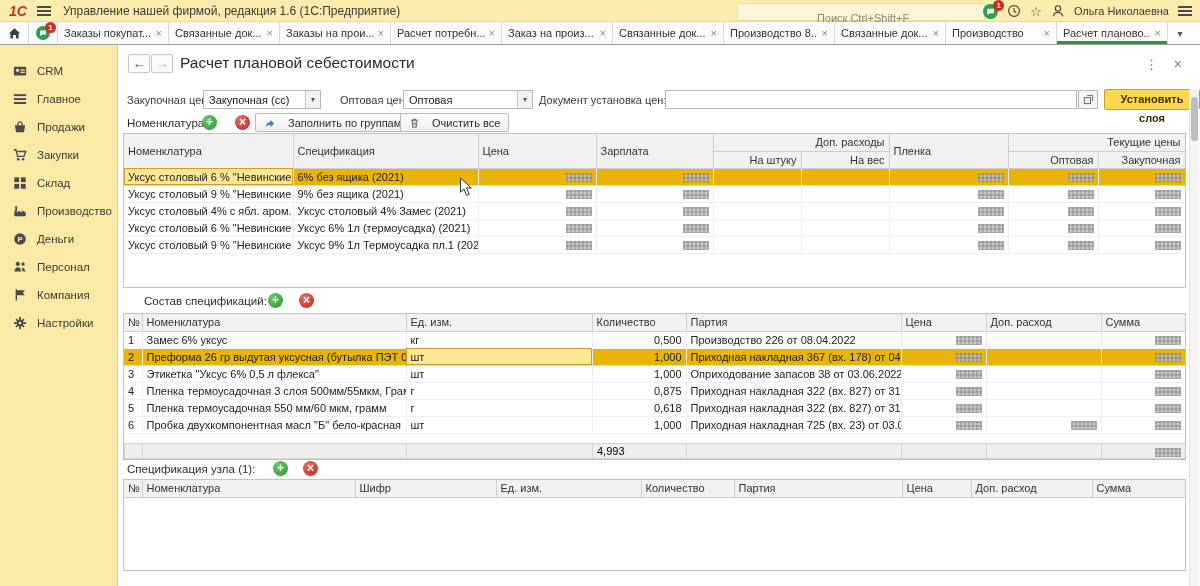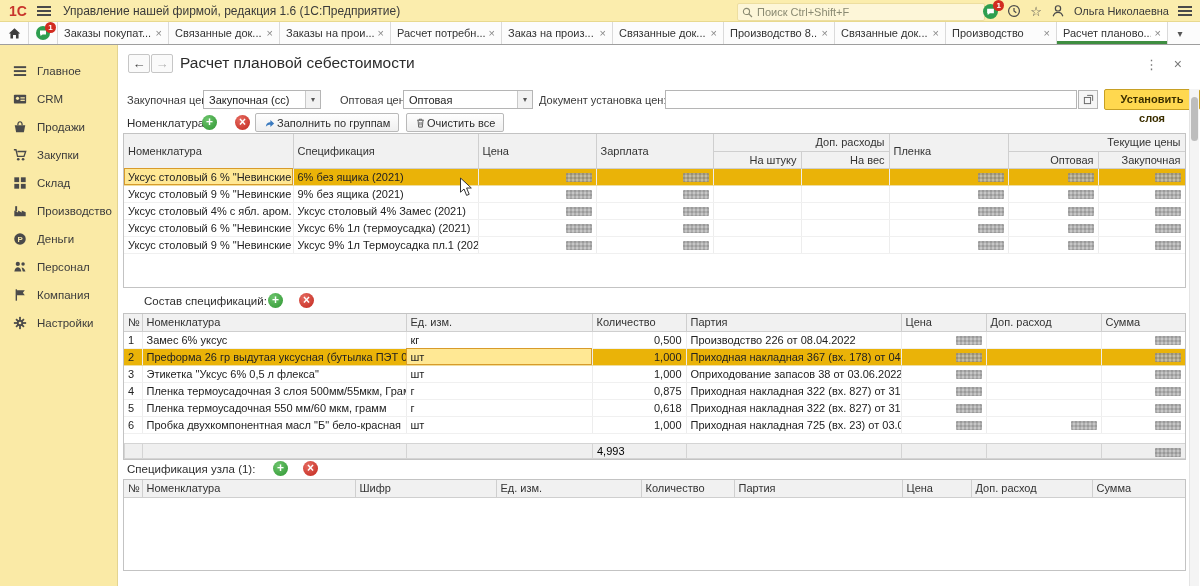--- a/index.html
+++ b/index.html
@@ -3,26 +3,26 @@
 <meta charset="utf-8">
 <style>
   * { box-sizing: border-box; margin:0; padding:0; }
   body { font-family: "Liberation Sans", sans-serif; background:#888; }
   .screen { position:relative; width:1200px; height:586px; background:#fff; overflow:hidden;
             font-family:"Liberation Sans", sans-serif; }
 
   
   .titlebar { position:absolute; left:0; top:0; width:1200px; height:22px; background:#FBEDAD;
               display:flex; align-items:center; border-bottom:1px solid #E8D98F; }
-  .logo { font-weight:bold; color:#C8342B; font-size:14px; margin:0 10px 0 9px; }
+  .logo { font-weight:bold; font-style:italic; color:#C8342B; font-size:14px; margin:0 10px 0 9px; }
   .hamb { width:14px; height:10px; margin-right:12px; display:inline-block; }
   .hamb div { height:2px; background:#4a4a4a; margin-bottom:2px; }
   .app-title { font-size:12px; color:#3a3a3a; }
   .search { position:absolute; left:737px; top:3px; width:248px; height:16px; background:#FDF6D8;
-            border:1px solid #EDDEA0; border-radius:2px; display:flex; align-items:center; padding:8px 4px; }
+            border:1px solid #EDDEA0; border-radius:2px; display:flex; align-items:center; padding:8px 4px;flex-direction:column; }
   .search span { color:#8a8a72; font-size:11px; margin-left:4px; }
   .tb-icons { position:absolute; right:8px; top:0; height:22px; display:flex; align-items:center; gap:9px; }
   .badge { position:absolute; top:-4px; right:-6px; min-width:11px; height:11px; background:#D22B20;
            color:#fff; border-radius:6px; font-size:8px; line-height:11px; text-align:center; padding:0 2px;
            font-weight:bold; }
   .round-green { position:relative; width:15px; height:15px; background:#2E9E4F; border-radius:50%;
                  display:flex; align-items:center; justify-content:center; }
   .username { font-size:11px; color:#3a3a3a; }
   .glyph { color:#4a4a4a; font-size:13px; line-height:1; }
 
@@ -67,21 +67,21 @@
                 border-radius:2px; font-size:11px; font-weight:bold; color:#3c2f00; padding:0 8px;
                 line-height:19px; }
 
   .sect-label { position:absolute; font-size:11.5px; color:#2e2e2e; }
   .ico-circle { position:absolute; width:15px; height:15px; border-radius:50%; color:#fff; text-align:center;
                 font-size:12px; line-height:14px; font-weight:bold; }
   .ico-add { background:radial-gradient(circle at 35% 30%, #6CC46C, #2F9632); }
   .ico-del { background:radial-gradient(circle at 35% 30%, #E66A60, #C1271D); }
   .btn-std { position:absolute; height:19px; border:1px solid #B9B9B9; border-radius:2px;
              background:linear-gradient(#FEFEFE,#EFEFEF); font-size:11px; color:#2e2e2e;
-             display:flex; align-items:center; gap:1px; padding:0 8px; }
+             display:flex; align-items:center; gap:12px; padding:0 8px; }
 
   .tbl-wrap { position:absolute; border:1px solid #C3C3C3; background:#fff; overflow:hidden; }
   table.t { border-collapse:collapse; table-layout:fixed; width:1061px; }
   table.t th { background:#F1F1F1; border:1px solid #CFCFCF; border-top:none; font-weight:normal;
                font-size:11px; color:#333; text-align:left; padding:1px 4px; height:17px;
                white-space:nowrap; overflow:hidden; }
   table.t th.ctr { text-align:right; }
   table.t th:first-child { border-left:none; }
   table.t td { border-right:1px solid #EDEDED; border-bottom:1px solid #F0F0F0; font-size:11px;
                color:#222; padding:0 4px; height:17px; white-space:nowrap; overflow:hidden; }
@@ -203,37 +203,37 @@
           <span class="x">×</span>
         </div>
       </div>
     <div class="tab-overflow">▾</div>
   </div>
 
   <div class="sidebar" id="sidebar">
       <div class="side-item">
         <svg width="14" height="14" viewBox="0 0 16 16">
           <g fill="#4a4a4a">
-            <rect x="1" y="2.5" width="14" height="2.2"></rect>
-            <rect x="1" y="7" width="14" height="2.2"></rect>
-            <rect x="1" y="11.5" width="14" height="2.2"></rect>
-          </g>
-        </svg>
-        <span class="lbl">Главное</span>
-      </div>
-      <div class="side-item">
-        <svg width="14" height="14" viewBox="0 0 16 16">
-          <g fill="#4a4a4a">
             <rect x="1" y="3" width="14" height="10" rx="1"></rect>
             <circle cx="5.2" cy="7.2" r="1.8" fill="#FAEAA6"></circle>
             <rect x="8.5" y="6" width="5" height="1.4" fill="#FAEAA6"></rect>
             <rect x="8.5" y="8.8" width="5" height="1.4" fill="#FAEAA6"></rect>
           </g>
         </svg>
         <span class="lbl">CRM</span>
+      </div>
+      <div class="side-item">
+        <svg width="14" height="14" viewBox="0 0 16 16">
+          <g fill="#4a4a4a">
+            <rect x="1" y="2.5" width="14" height="2.2"></rect>
+            <rect x="1" y="7" width="14" height="2.2"></rect>
+            <rect x="1" y="11.5" width="14" height="2.2"></rect>
+          </g>
+        </svg>
+        <span class="lbl">Главное</span>
       </div>
       <div class="side-item">
         <svg width="14" height="14" viewBox="0 0 16 16">
           <g fill="#4a4a4a">
             <path d="M2 6h12l-1.6 8H3.6z"></path>
             <path d="M5.5 6C5.5 3 7 2 8 2s2.5 1 2.5 4" fill="none" stroke="#4a4a4a" stroke-width="1.4"></path>
           </g>
         </svg>
         <span class="lbl">Продажи</span>
       </div>
@@ -342,21 +342,21 @@
 
     <span class="sect-label" style="left:9px;top:72px">Номенклатура:</span>
     <span class="ico-circle ico-add" style="left:84px;top:70px">+</span>
     <span class="ico-circle ico-del" style="left:117px;top:70px">×</span>
     <button class="btn-std" style="left:137px;top:68px">
       <svg width="12" height="12" viewBox="0 0 16 16">
           <path d="M2.5 13C3 8.5 5.5 7.2 8.5 7.1V4l5 4.7-5 4.7v-3C6 10.4 4 11 2.5 13z" fill="#3A7ABF"></path>
         </svg>
       <span>Заполнить по группам</span>
     </button>
-    <button class="btn-std" style="left:288px;top:68px">
+    <button class="btn-std" style="left:282px;top:68px">
       <svg width="11" height="12" viewBox="0 0 16 16">
           <path d="M3 4h10M6 4V2.5h4V4" fill="none" stroke="#555" stroke-width="1.3"></path>
           <path d="M4.5 4.5 5.3 14h5.4l.8-9.5" fill="none" stroke="#555" stroke-width="1.3"></path>
           <path d="M7 6.5v5M9 6.5v5" stroke="#555" stroke-width="1.1"></path>
         </svg>
       <span>Очистить все</span>
     </button>
 
     <div class="tbl-wrap" style="left:5px;top:88px;width:1063px;height:155px">
       <table class="t">

